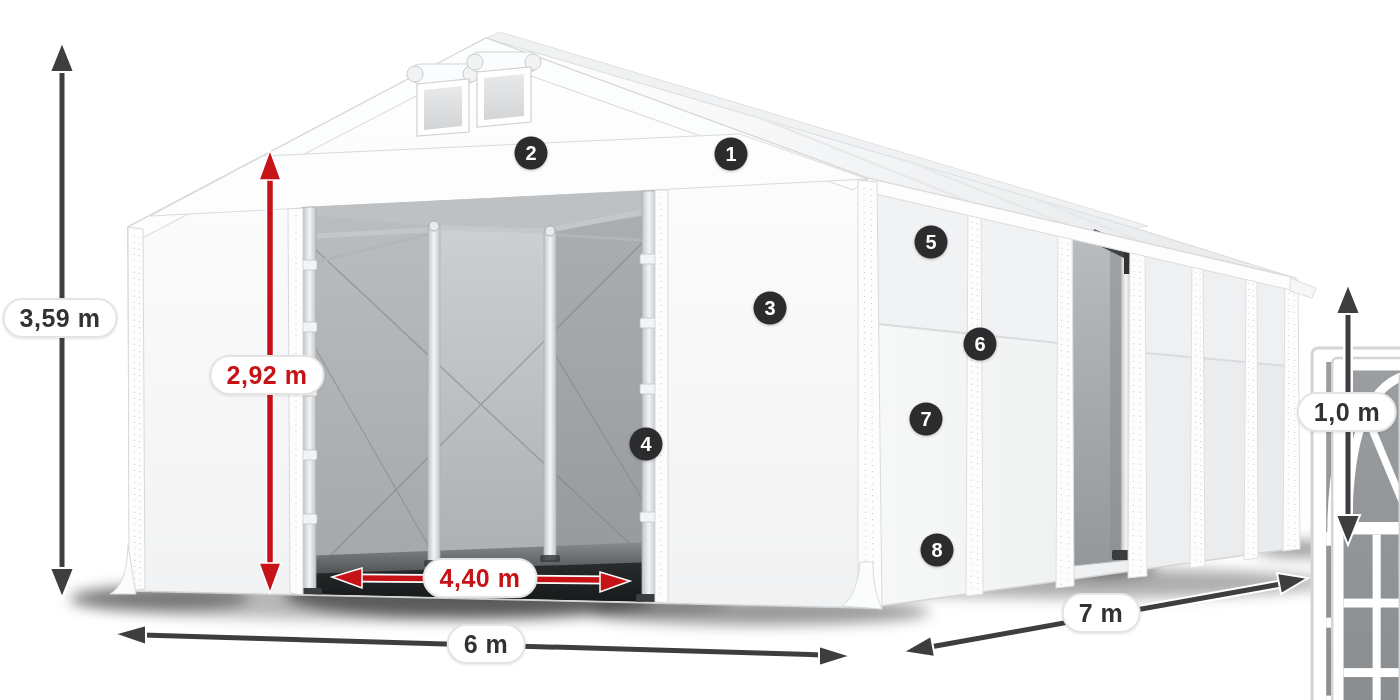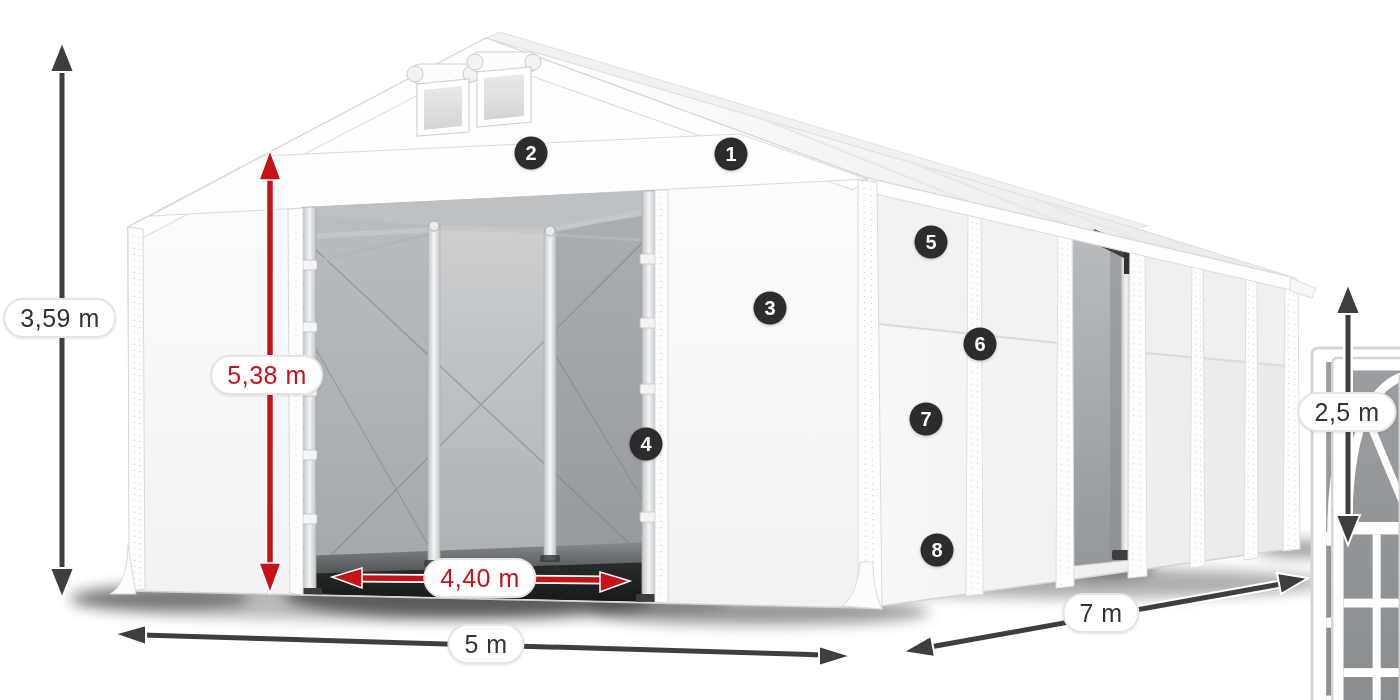--- a/index.html
+++ b/index.html
@@ -4,21 +4,21 @@
 <style>
   html,body{margin:0;padding:0;background:#fff;}
   .stage{
     position:relative;width:1400px;height:700px;overflow:hidden;background:#fff;
     font-family:"Liberation Sans",sans-serif;
   }
   .stage svg{position:absolute;left:0;top:0;}
   .dim-pill{
     position:absolute;transform:translate(-50%,-50%);
     background:#fff;border:2px solid #e4e4e4;border-radius:20px;
-    padding:3px 15px;font-size:25px;font-weight:normal;color:#323234;
+    padding:3px 15px;font-size:25px;font-weight:bold;color:#323234;
     white-space:nowrap;box-shadow:0 1px 3px rgba(0,0,0,.10);
     letter-spacing:.5px;line-height:1.2;
   }
   .dim-pill.red{color:#c51317;}
   .marker{
     position:absolute;transform:translate(-50%,-50%);
     width:33px;height:33px;border-radius:50%;background:#2c2c2e;
     color:#fff;font-size:20px;font-weight:bold;
     display:flex;align-items:center;justify-content:center;
     box-shadow:0 1px 3px rgba(0,0,0,.25);
@@ -324,25 +324,25 @@
     <g>
       <line x1="358" y1="578" x2="604" y2="580" stroke="#ffffff" stroke-width="9"></line>
       <line x1="358" y1="578" x2="604" y2="580" stroke="#c51317" stroke-width="5.5"></line>
       <polygon points="332,577 362,568 362,588" fill="#c51317" stroke="#ffffff" stroke-width="1.5"></polygon>
       <polygon points="630,581 600,572 600,592" fill="#c51317" stroke="#ffffff" stroke-width="1.5"></polygon>
     </g>
   </g>
 </svg>
 
 <div class="dim-pill" style="left:60px;top:318px">3,59 m</div>
-<div class="dim-pill red" style="left:267px;top:375px">5,38 m</div>
+<div class="dim-pill red" style="left:267px;top:375px">2,92 m</div>
 <div class="dim-pill red" style="left:480px;top:578px">4,40 m</div>
-<div class="dim-pill" style="left:486px;top:644px">5 m</div>
+<div class="dim-pill" style="left:486px;top:644px">6 m</div>
 <div class="dim-pill" style="left:1101px;top:613px">7 m</div>
-<div class="dim-pill" style="left:1347px;top:412px">2,5 m</div>
+<div class="dim-pill" style="left:1347px;top:412px">1,0 m</div>
 
 <div class="marker" style="left:731px;top:154px">1</div>
 <div class="marker" style="left:531px;top:153px">2</div>
 <div class="marker" style="left:770px;top:308px">3</div>
 <div class="marker" style="left:646px;top:444px">4</div>
 <div class="marker" style="left:931px;top:242px">5</div>
 <div class="marker" style="left:980px;top:344px">6</div>
 <div class="marker" style="left:926px;top:419px">7</div>
 <div class="marker" style="left:937px;top:550px">8</div>
 

